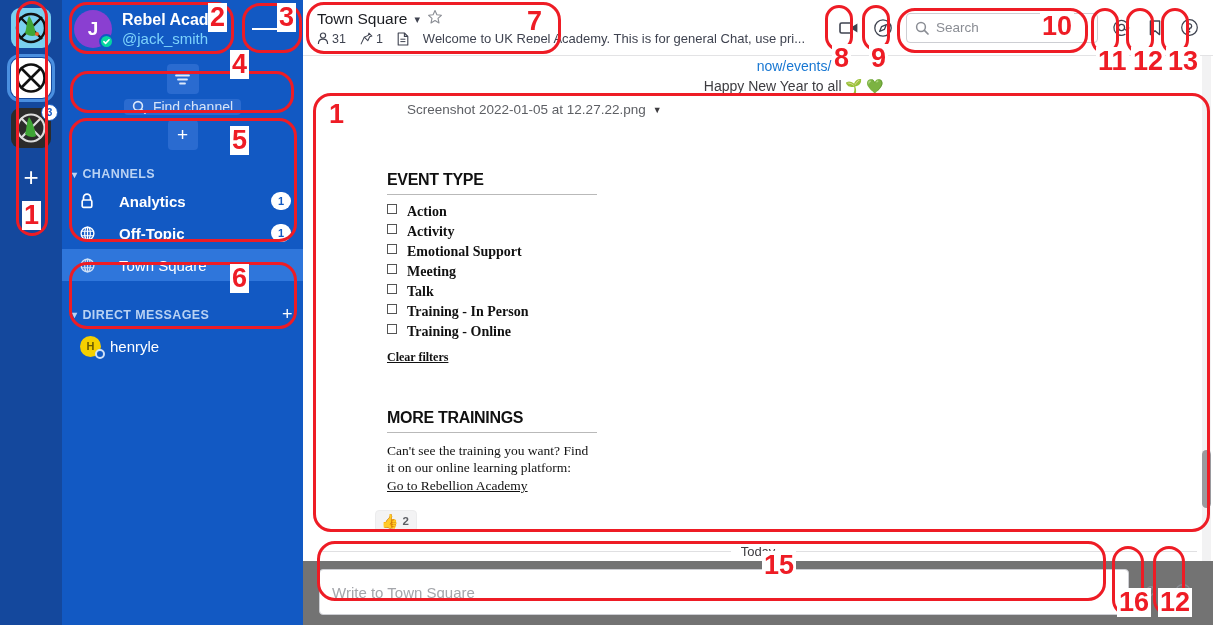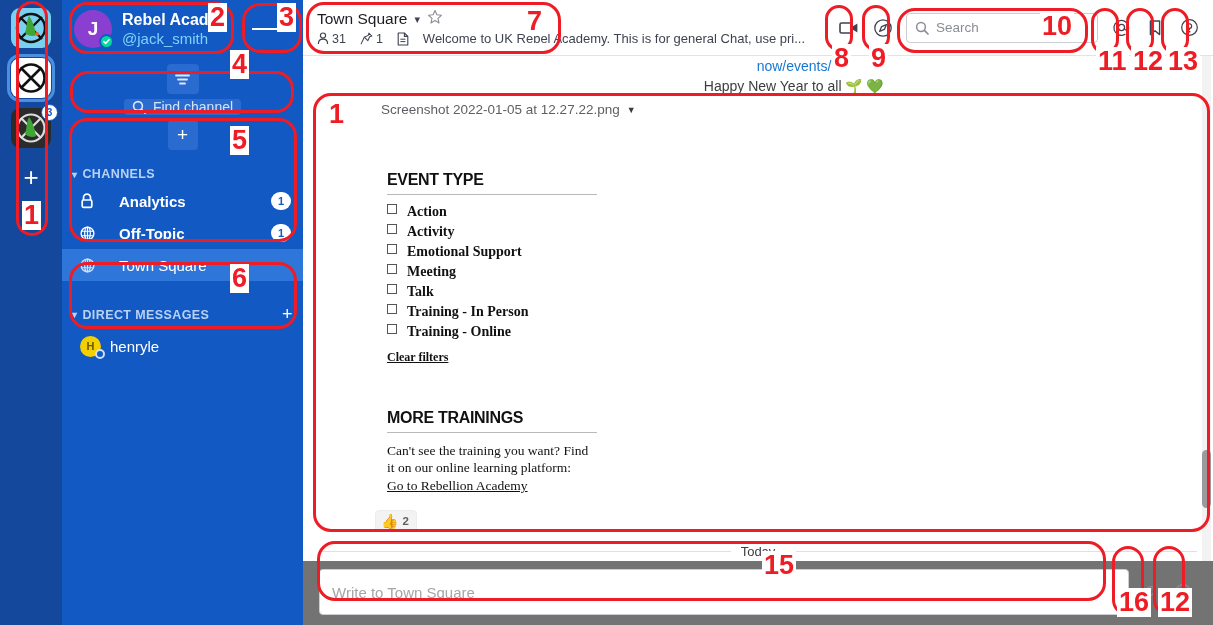--- a/index.html
+++ b/index.html
@@ -153,21 +153,21 @@
     margin: 0 5px; cursor: text; background: #fff;
   }
   .search-box .ph { color: #8a8d94; font-size: 13.5px; }
 
   
   .msg-area { flex: 1; position: relative; overflow: hidden; background: #fff; }
   .msg-scroll { padding: 0 0 4px 0; height: 100%; position: relative; }
   .msg-line { padding-left: 72px; font-size: 14px; color: #3d3c40; line-height: 20px; text-align: center; }
   .msg-link { color: #1877d2; text-decoration: none; cursor: pointer; }
   .file-name-row {
-    padding-left: 78px; display: flex; align-items: center; gap: 7px;
+    padding-left: 104px; display: flex; align-items: center; gap: 7px;
     margin-top: 6px; margin-bottom: 6px;
   }
   .file-name { color: #5d5f64; font-size: 13.5px; cursor: pointer; }
   .file-caret { font-size: 9px; color: #3d3c40; cursor: pointer; }
   .attach-preview { margin-left: 72px; width: 320px; background: #fff; }
   .doc { padding: 4px 0 0 12px; font-family: "Liberation Serif", serif; color: #111; }
   .doc h3 {
     font-family: "Liberation Sans", sans-serif; font-size: 16px; font-weight: 700;
     letter-spacing: -0.3px; margin-bottom: 5px; color: #111; margin-top: 44px;
   }

